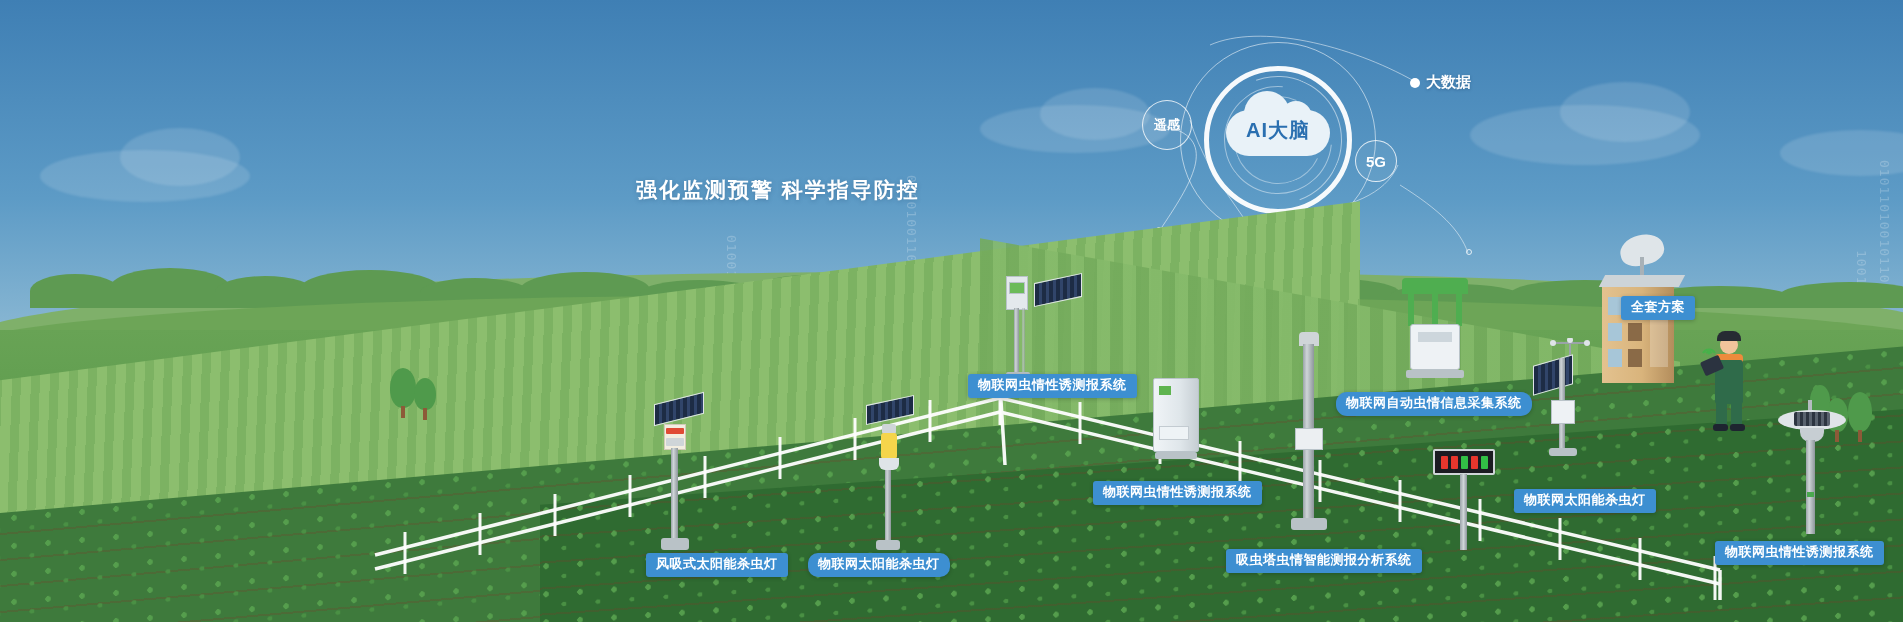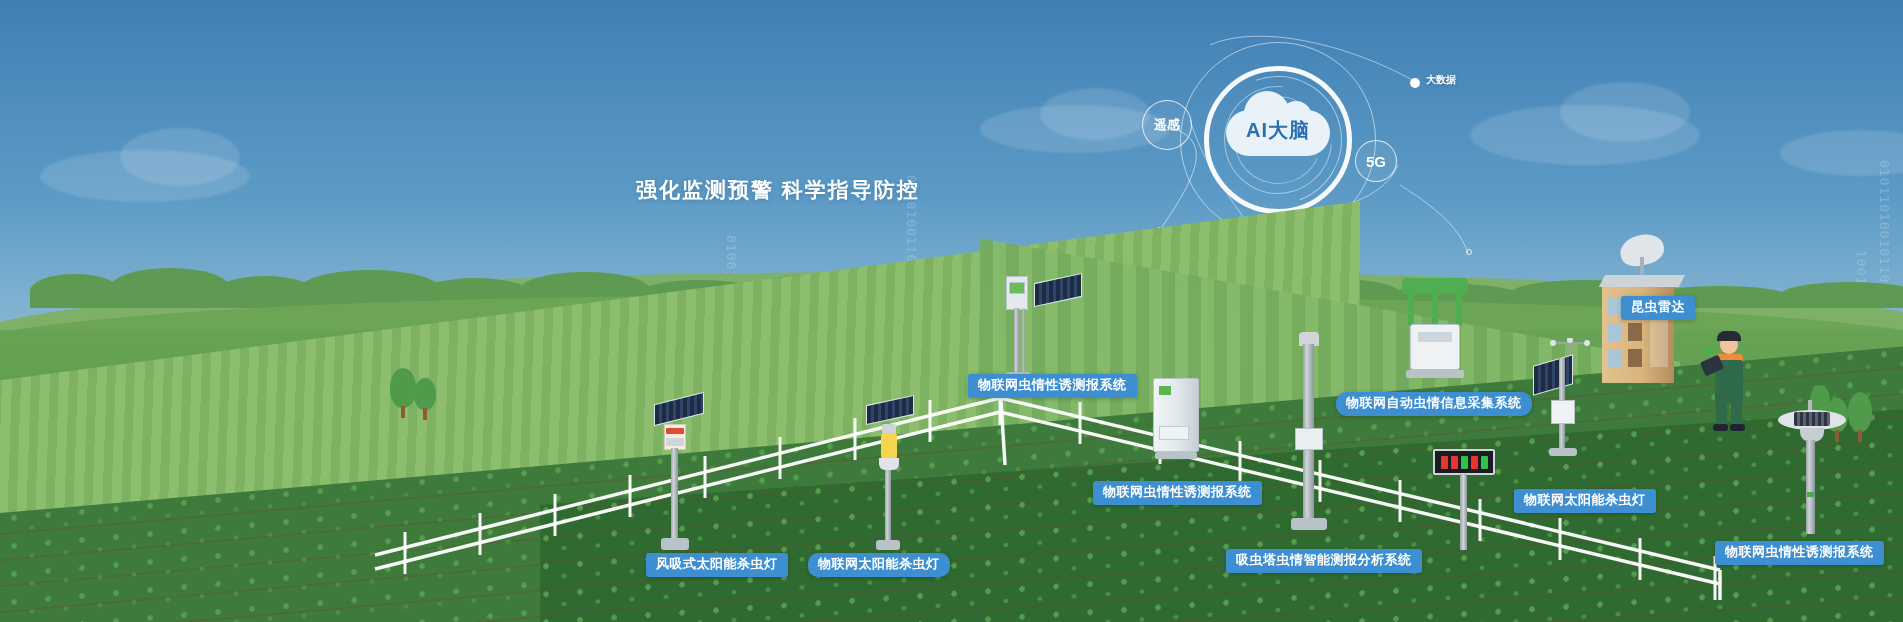--- a/index.html
+++ b/index.html
@@ -75,21 +75,21 @@
     background: rgba(255,255,255,0.06);
   }
   #badge-remote { left: -8px; top: 65px; width: 50px; height: 50px; font-size: 13px; letter-spacing: 0; }
   #badge-5g     { left: 205px; top: 105px; width: 42px; height: 42px; font-size: 15px; }
   .node-dot {
     position: absolute; width: 10px; height: 10px; border-radius: 50%; background: #ffffff;
   }
   #dot-bigdata { left: 260px; top: 43px; }
   #dot-iot     { left: 145px; top: 175px; }
   .node-text {
-    position: absolute; color: #ffffff; font-size: 10px; font-weight: bold;
+    position: absolute; color: #ffffff; font-size: 15px; font-weight: bold;
     text-shadow: 0 1px 3px rgba(20,60,100,0.4); white-space: nowrap;
   }
   #txt-bigdata { left: 276px; top: 38px; }
   #txt-iot     { left: 118px; top: 190px; }
   .tiny-dot { position: absolute; width: 6px; height: 6px; border-radius: 50%;
               border: 1px solid rgba(255,255,255,0.8); background: transparent; }
 
   
   #hill-back {
     position: absolute; left: -40px; top: 272px; width: 1990px; height: 360px;
@@ -370,21 +370,21 @@
     <div style="position:absolute; left:26px; top:34px; width:14px; height:18px; background:#8a6a47;"></div>
     <div style="position:absolute; left:6px;  top:60px; width:14px; height:18px; background:#a7c6d8;"></div>
     <div style="position:absolute; left:26px; top:60px; width:14px; height:18px; background:#8a6a47;"></div>
     <div style="position:absolute; left:6px;  top:86px; width:14px; height:18px; background:#a7c6d8;"></div>
     <div style="position:absolute; left:26px; top:86px; width:14px; height:18px; background:#8a6a47;"></div>
     <div style="position:absolute; left:48px; top:34px; width:18px; height:70px; background:rgba(255,255,255,0.25);"></div>
 
     <div style="position:absolute; left:18px; top:-28px; width:44px; height:30px; background:#dfe5e9; border-radius:50% 50% 42% 42%; transform:rotate(-14deg);"></div>
     <div style="position:absolute; left:38px; top:-6px; width:4px; height:18px; background:#a8b1b7;"></div>
   </div>
-  <div class="dev-label radar" style="left:1621px; top:296px;">昆虫雷达</div>
+  <div class="dev-label radar" style="left:1621px; top:296px;">全套方案</div>
 
   <div id="farmer">
     <div style="position:absolute; left:18px; top:6px;  width:18px; height:18px; background:#f2c49b; border-radius:50%;"></div>
     <div style="position:absolute; left:15px; top:1px;  width:24px; height:10px; background:#262b33; border-radius:8px 8px 0 0;"></div>
     <div style="position:absolute; left:13px; top:24px; width:28px; height:30px; background:#ee8b3c; border-radius:4px;"></div>
     <div style="position:absolute; left:13px; top:30px; width:28px; height:44px; background:#2f6b4a; border-radius:3px;"></div>
     <div style="position:absolute; left:14px; top:72px; width:11px; height:24px; background:#2f6b4a;"></div>
     <div style="position:absolute; left:29px; top:72px; width:11px; height:24px; background:#2f6b4a;"></div>
     <div style="position:absolute; left:11px; top:94px; width:15px; height:7px; background:#1e2430; border-radius:3px;"></div>
     <div style="position:absolute; left:28px; top:94px; width:15px; height:7px; background:#1e2430; border-radius:3px;"></div>

